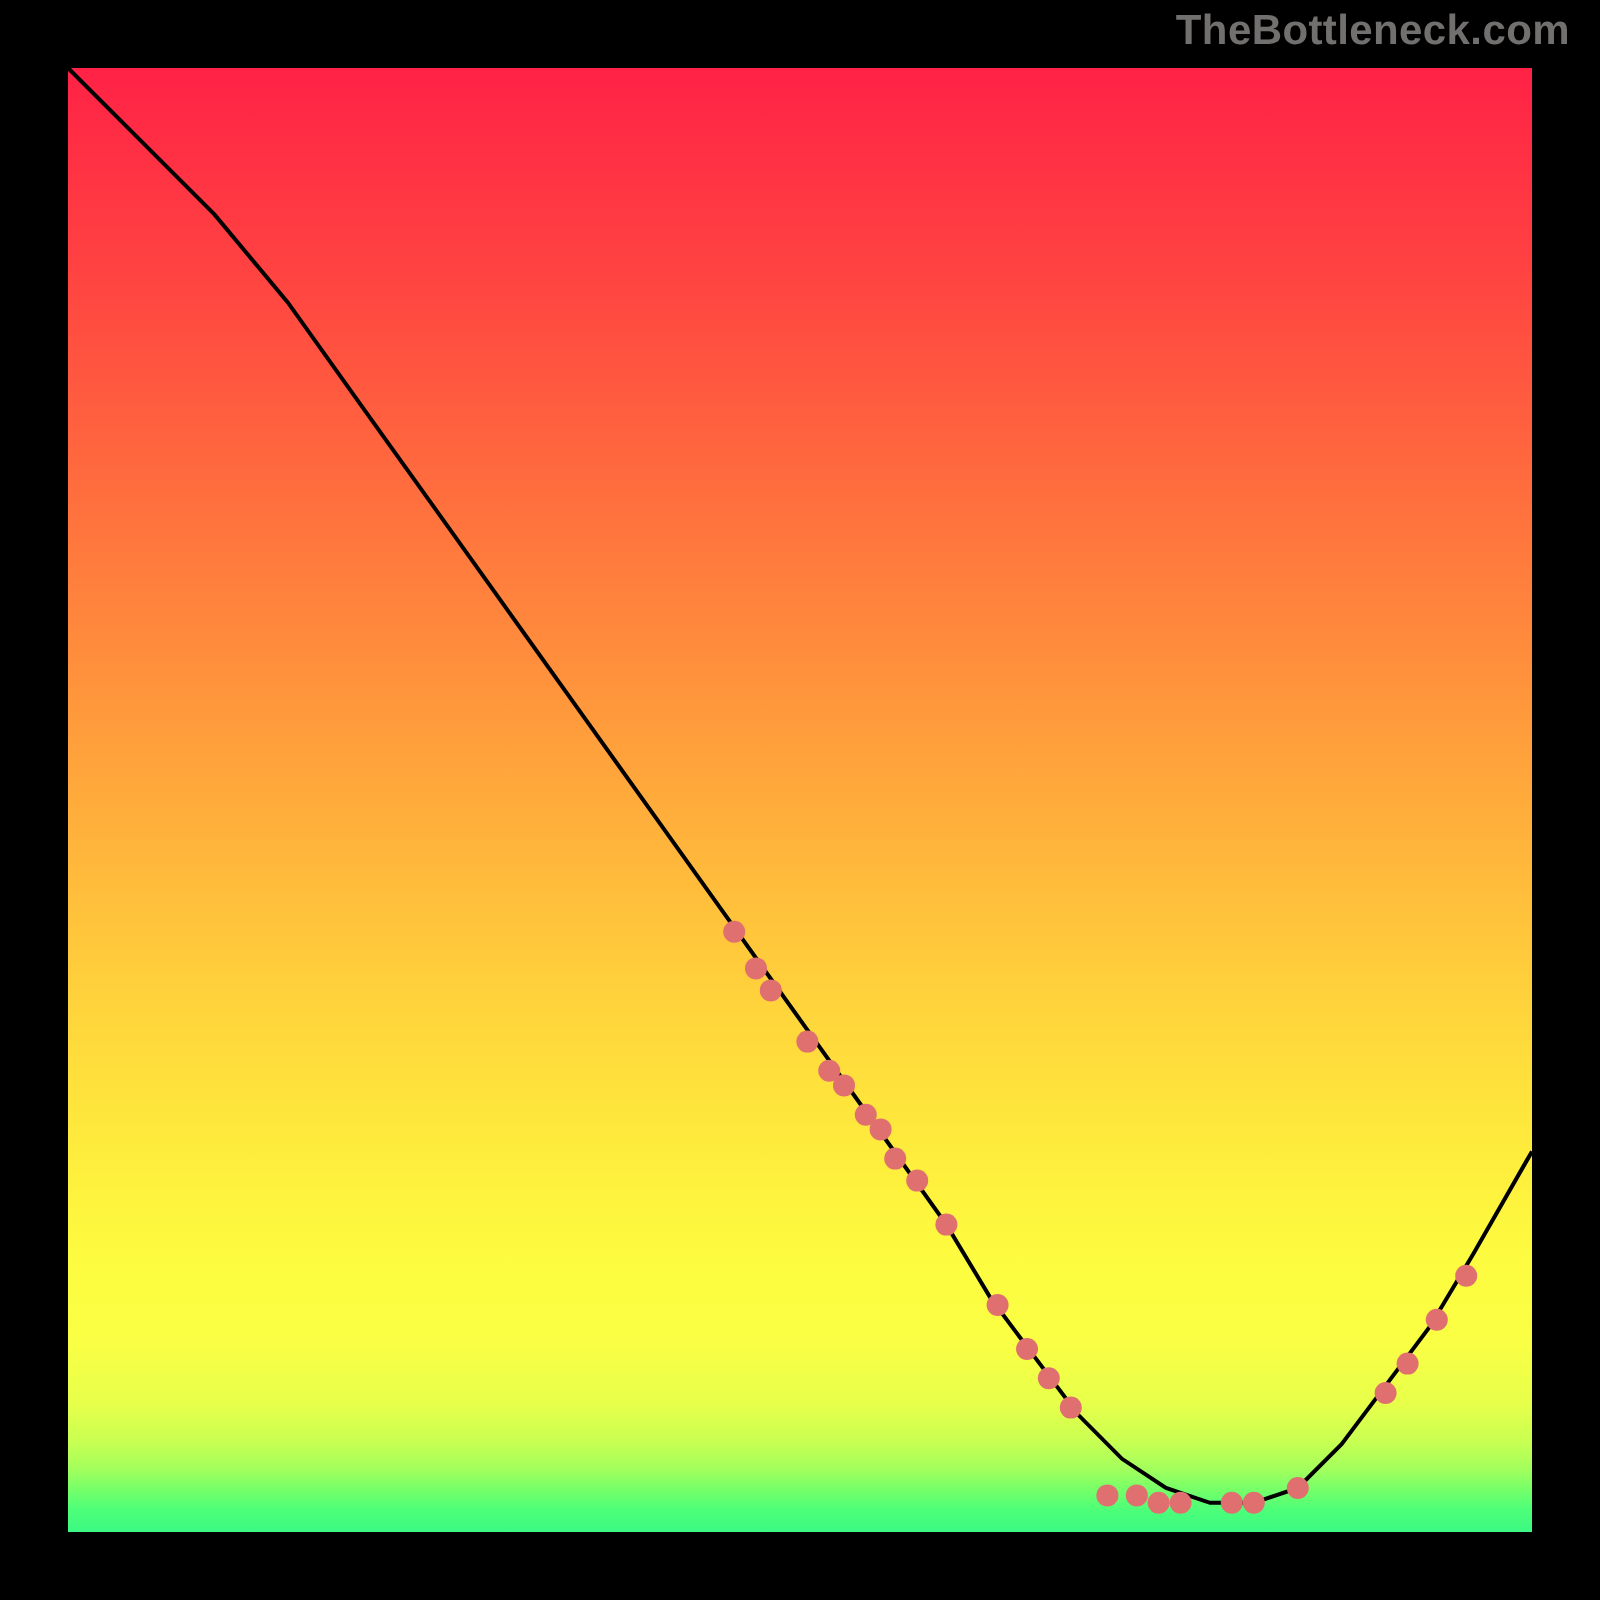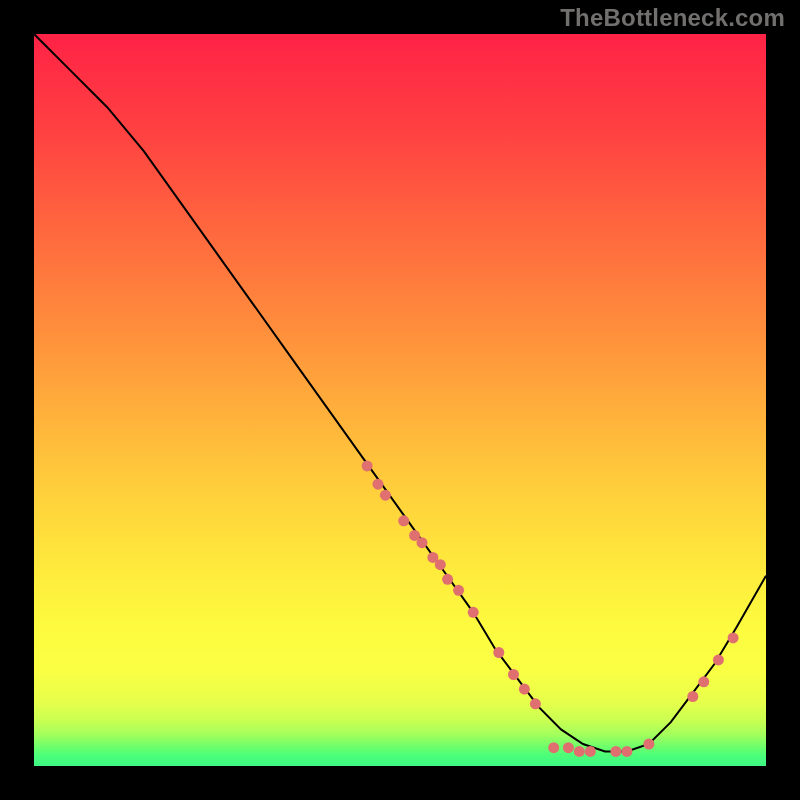--- a/index.html
+++ b/index.html
@@ -22,21 +22,21 @@
     left: 34px;
     top: 34px;
     width: 732px;
     height: 732px;
   }
   .watermark {
     position: absolute;
     top: 4px;
     right: 15px;
     font-family: Arial, Helvetica, sans-serif;
-    font-size: 24px;
+    font-size: 21px;
     font-weight: 600;
     color: #72706f;
     letter-spacing: 0.2px;
   }
   svg.curve {
     position: absolute;
     left: 0;
     top: 0;
     width: 732px;
     height: 732px;

